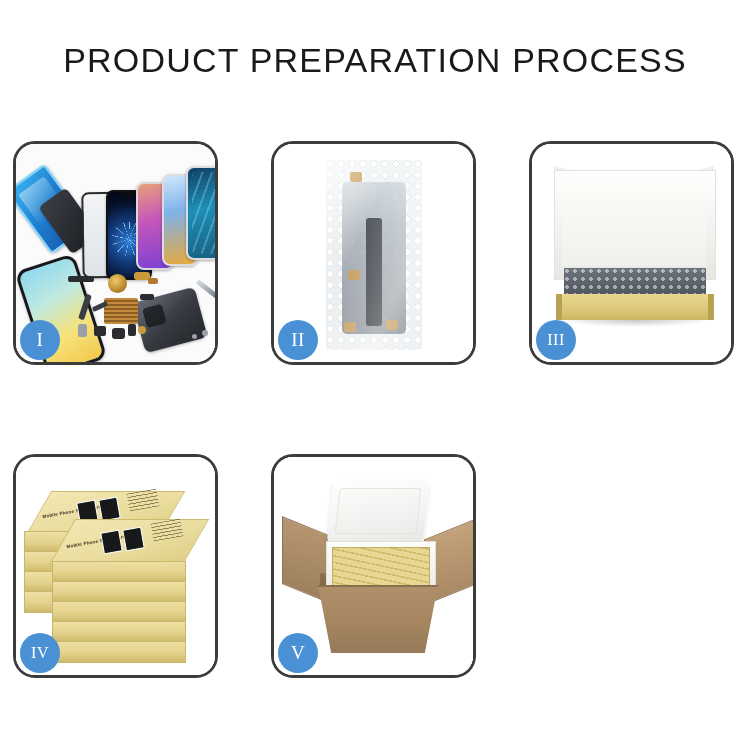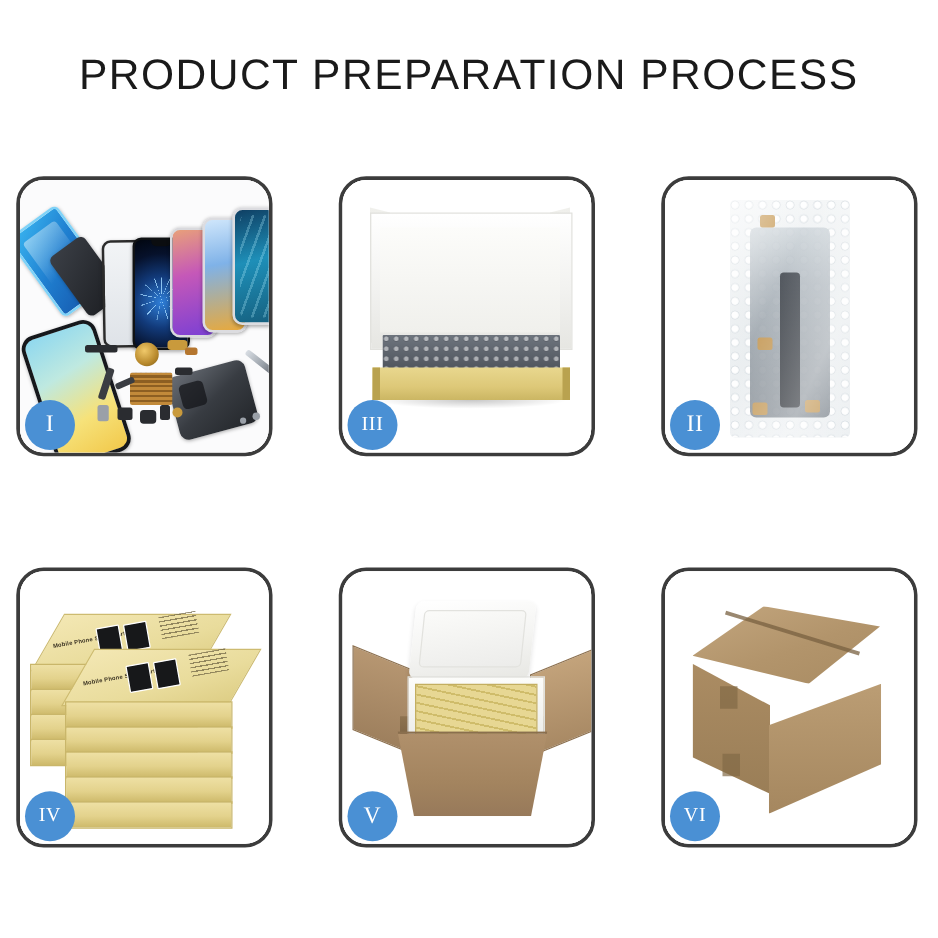--- a/index.html
+++ b/index.html
@@ -447,53 +447,53 @@
           <div class="screwdriver"></div>
           <div class="part silver" style="left:186px;top:186px;width:6px;height:6px;border-radius:50%;"></div>
           <div class="part silver" style="left:176px;top:190px;width:5px;height:5px;border-radius:50%;"></div>
         </div>
       </div>
       <div class="badge">I</div>
     </div>
 
     <div class="panel">
       <div class="panel-inner">
-        <div class="scene-box3">
-          <div class="b3-lid-left"></div>
-          <div class="b3-lid-right"></div>
-          <div class="b3-lid"></div>
-          <div class="b3-foam"></div>
-          <div class="b3-contents"></div>
-          <div class="b3-tray"></div>
-          <div class="b3-tray-front"></div>
-          <div class="b3-shadow"></div>
-        </div>
-      </div>
-      <div class="badge wide">III</div>
-    </div>
-
-    <div class="panel">
-      <div class="panel-inner">
         <div class="scene-bubble">
           <div class="bw-bag">
             <div class="bw-inner"></div>
             <div class="bw-strip"></div>
             <div class="bw-tab" style="left:24px;top:12px;"></div>
             <div class="bw-tab" style="left:22px;top:110px;"></div>
             <div class="bw-tab" style="left:18px;top:162px;"></div>
             <div class="bw-tab" style="left:60px;top:160px;"></div>
             <div class="sheen"></div>
           </div>
         </div>
       </div>
       <div class="badge">II</div>
     </div>
 
     <div class="panel">
       <div class="panel-inner">
+        <div class="scene-box3">
+          <div class="b3-lid-left"></div>
+          <div class="b3-lid-right"></div>
+          <div class="b3-lid"></div>
+          <div class="b3-foam"></div>
+          <div class="b3-contents"></div>
+          <div class="b3-tray"></div>
+          <div class="b3-tray-front"></div>
+          <div class="b3-shadow"></div>
+        </div>
+      </div>
+      <div class="badge wide">III</div>
+    </div>
+
+    <div class="panel">
+      <div class="panel-inner">
         <div class="scene-stack">
 
           <div class="st-top" style="left:22px;top:34px;"></div>
           <div class="st-label" style="left:26px;top:52px;">Mobile Phone Spare Parts</div>
           <div class="st-win" style="left:62px;top:44px;"></div>
           <div class="st-win" style="left:84px;top:41px;"></div>
           <div class="st-lines" style="left:112px;top:34px;"></div>
           <div class="st-box" style="left:8px;top:74px;"></div>
           <div class="st-box" style="left:8px;top:94px;"></div>
           <div class="st-box" style="left:8px;top:114px;"></div>
@@ -522,28 +522,15 @@
           <div class="cv-foam-lid"></div>
           <div class="cv-backrim"></div>
           <div class="cv-foam-box"></div>
           <div class="cv-yellow"></div>
           <div class="cv-front"></div>
         </div>
       </div>
       <div class="badge">V</div>
     </div>
 
-    <div class="panel">
-      <div class="panel-inner">
-        <div class="scene-sealed">
-          <div class="sb-top"></div>
-          <div class="sb-left"></div>
-          <div class="sb-right"></div>
-          <div class="sb-seam"></div>
-          <div class="sb-tape1"></div>
-          <div class="sb-tape2"></div>
-        </div>
-      </div>
-      <div class="badge wide">VI</div>
-    </div>
 
   </div>
 </div>
 
 </body></html>

